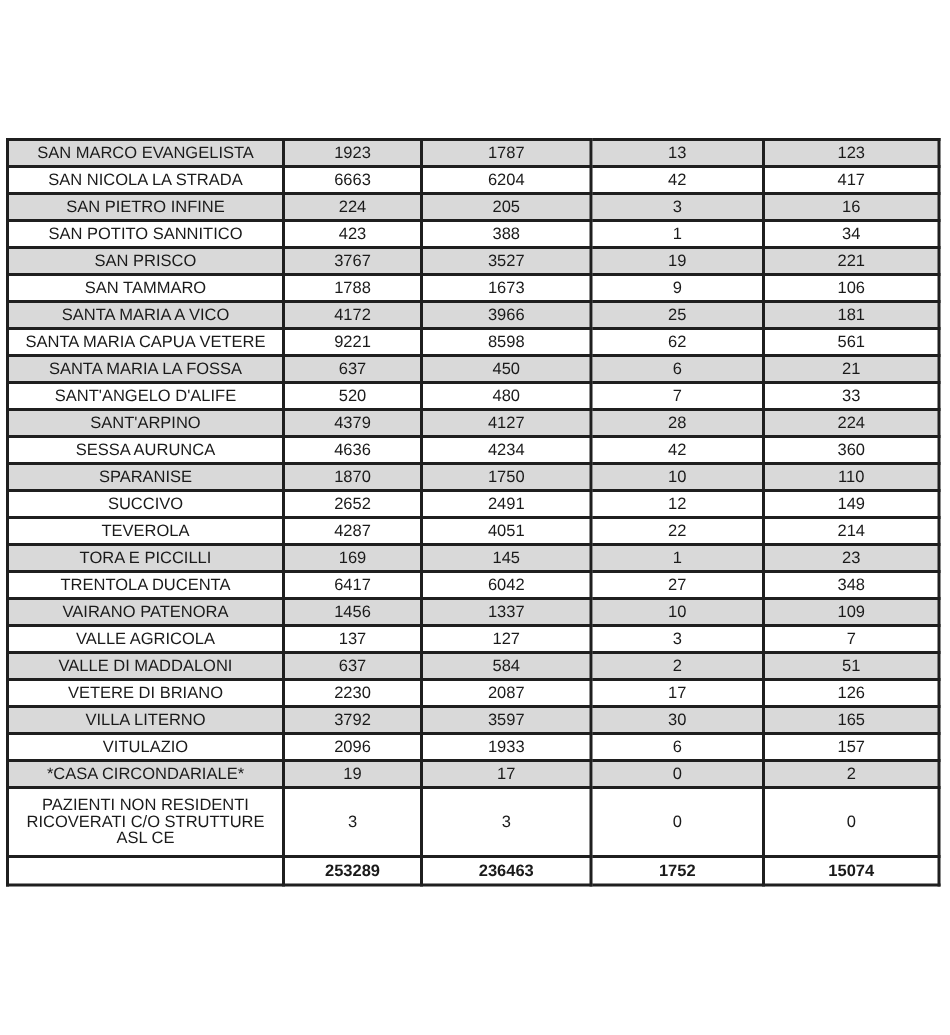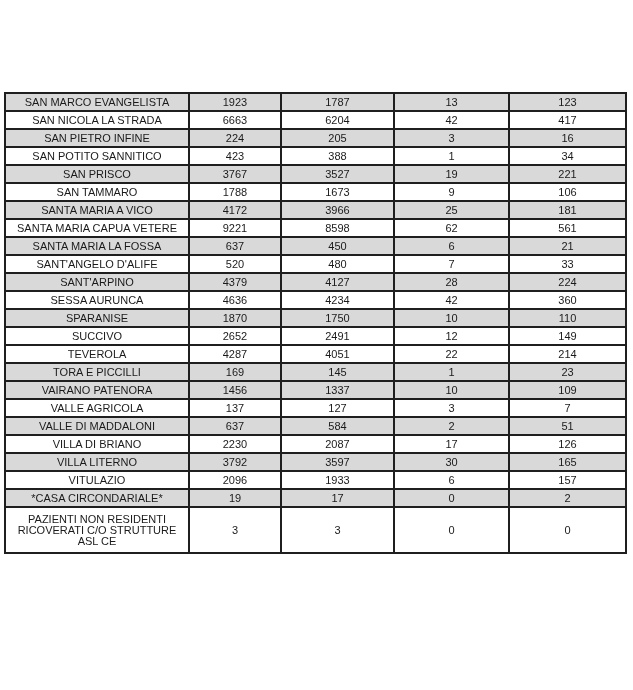--- a/index.html
+++ b/index.html
@@ -164,20 +164,27 @@
         <td>22</td>
         <td>214</td>
       </tr>
       <tr class="shaded">
         <td>TORA E PICCILLI</td>
         <td>169</td>
         <td>145</td>
         <td>1</td>
         <td>23</td>
       </tr>
+      <tr class="plain">
+        <td>TRENTOLA DUCENTA</td>
+        <td>6417</td>
+        <td>6042</td>
+        <td>27</td>
+        <td>348</td>
+      </tr>
       <tr class="shaded">
         <td>VAIRANO PATENORA</td>
         <td>1456</td>
         <td>1337</td>
         <td>10</td>
         <td>109</td>
       </tr>
       <tr class="plain">
         <td>VALLE AGRICOLA</td>
         <td>137</td>
@@ -186,21 +193,21 @@
         <td>7</td>
       </tr>
       <tr class="shaded">
         <td>VALLE DI MADDALONI</td>
         <td>637</td>
         <td>584</td>
         <td>2</td>
         <td>51</td>
       </tr>
       <tr class="plain">
-        <td>VILLA DI BRIANO</td>
+        <td>VETERE DI BRIANO</td>
         <td>2230</td>
         <td>2087</td>
         <td>17</td>
         <td>126</td>
       </tr>
       <tr class="shaded">
         <td>VILLA LITERNO</td>
         <td>3792</td>
         <td>3597</td>
         <td>30</td>
@@ -222,14 +229,21 @@
       </tr>
     </tbody>
   <tbody>
     <tr class="plain special-row">
       <td class="small-label">PAZIENTI NON RESIDENTI RICOVERATI C/O STRUTTURE ASL CE</td>
       <td>3</td>
       <td>3</td>
       <td>0</td>
       <td>0</td>
     </tr>
+    <tr class="totals-row">
+      <td></td>
+      <td>253289</td>
+      <td>236463</td>
+      <td>1752</td>
+      <td>15074</td>
+    </tr>
   </tbody>
 </table>
 
 </body></html>

